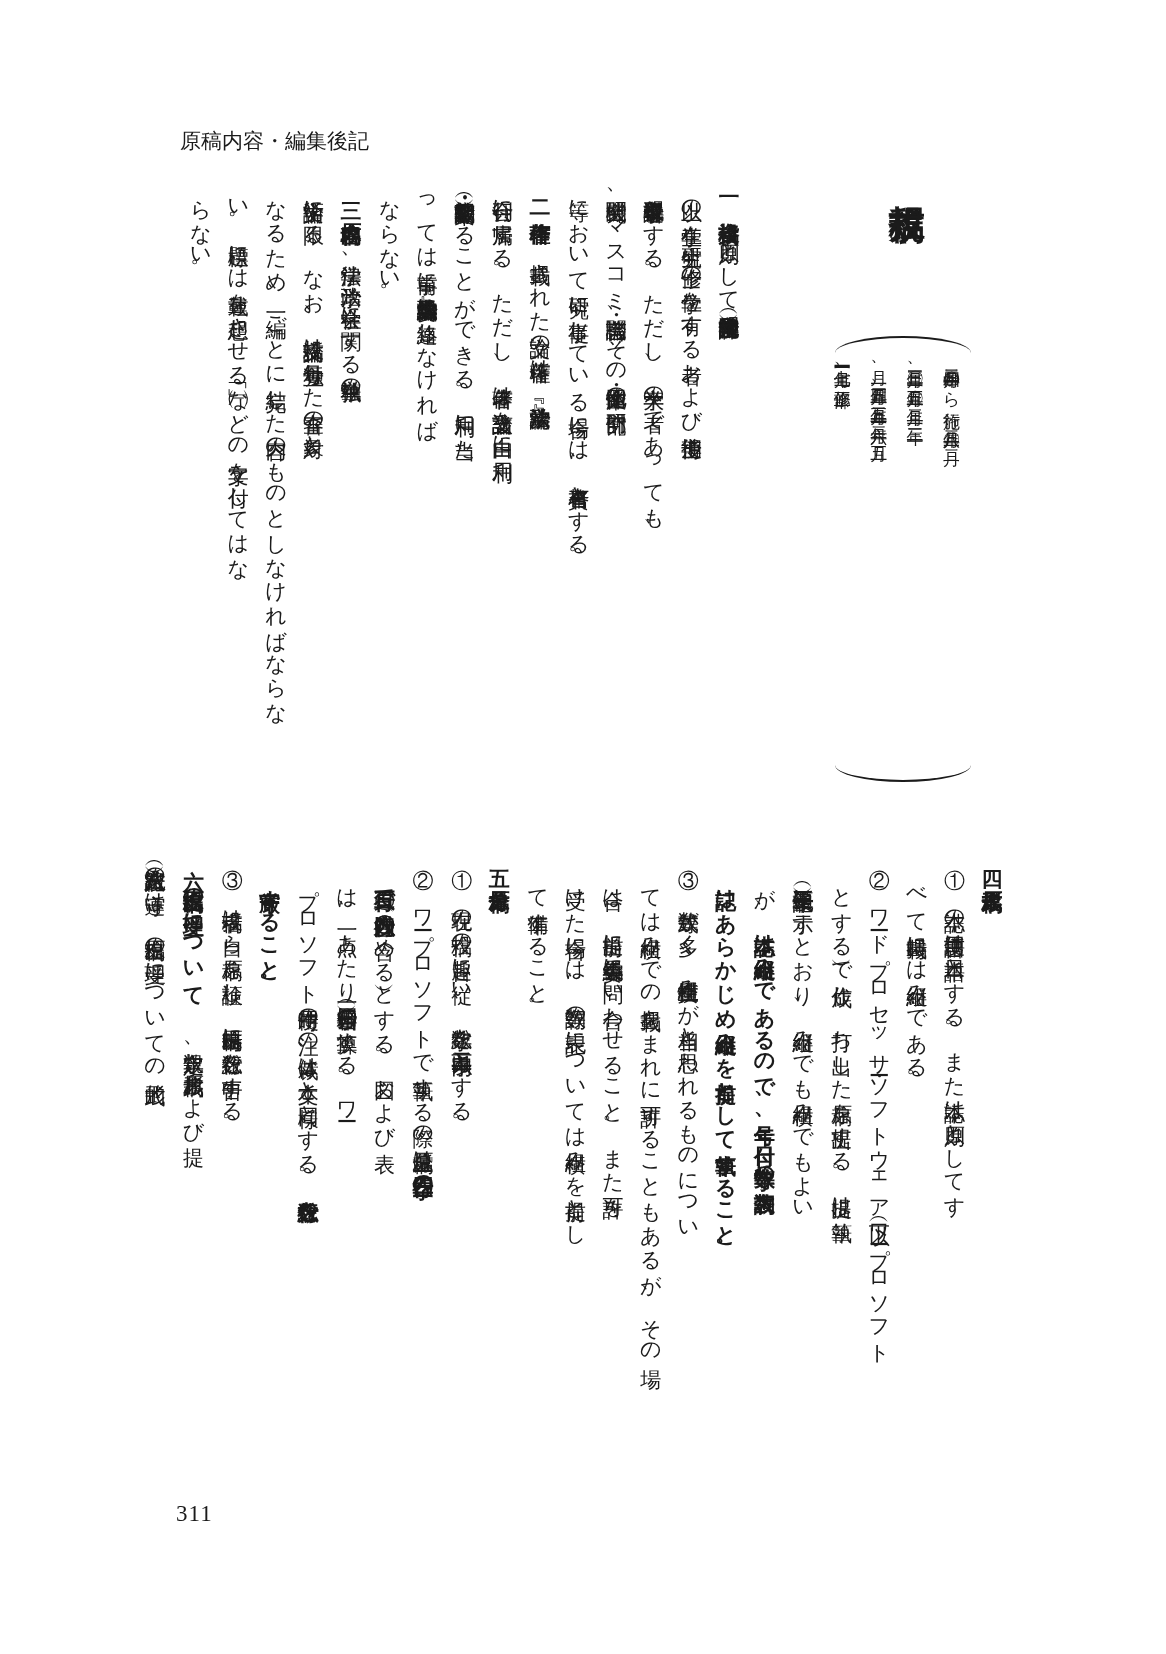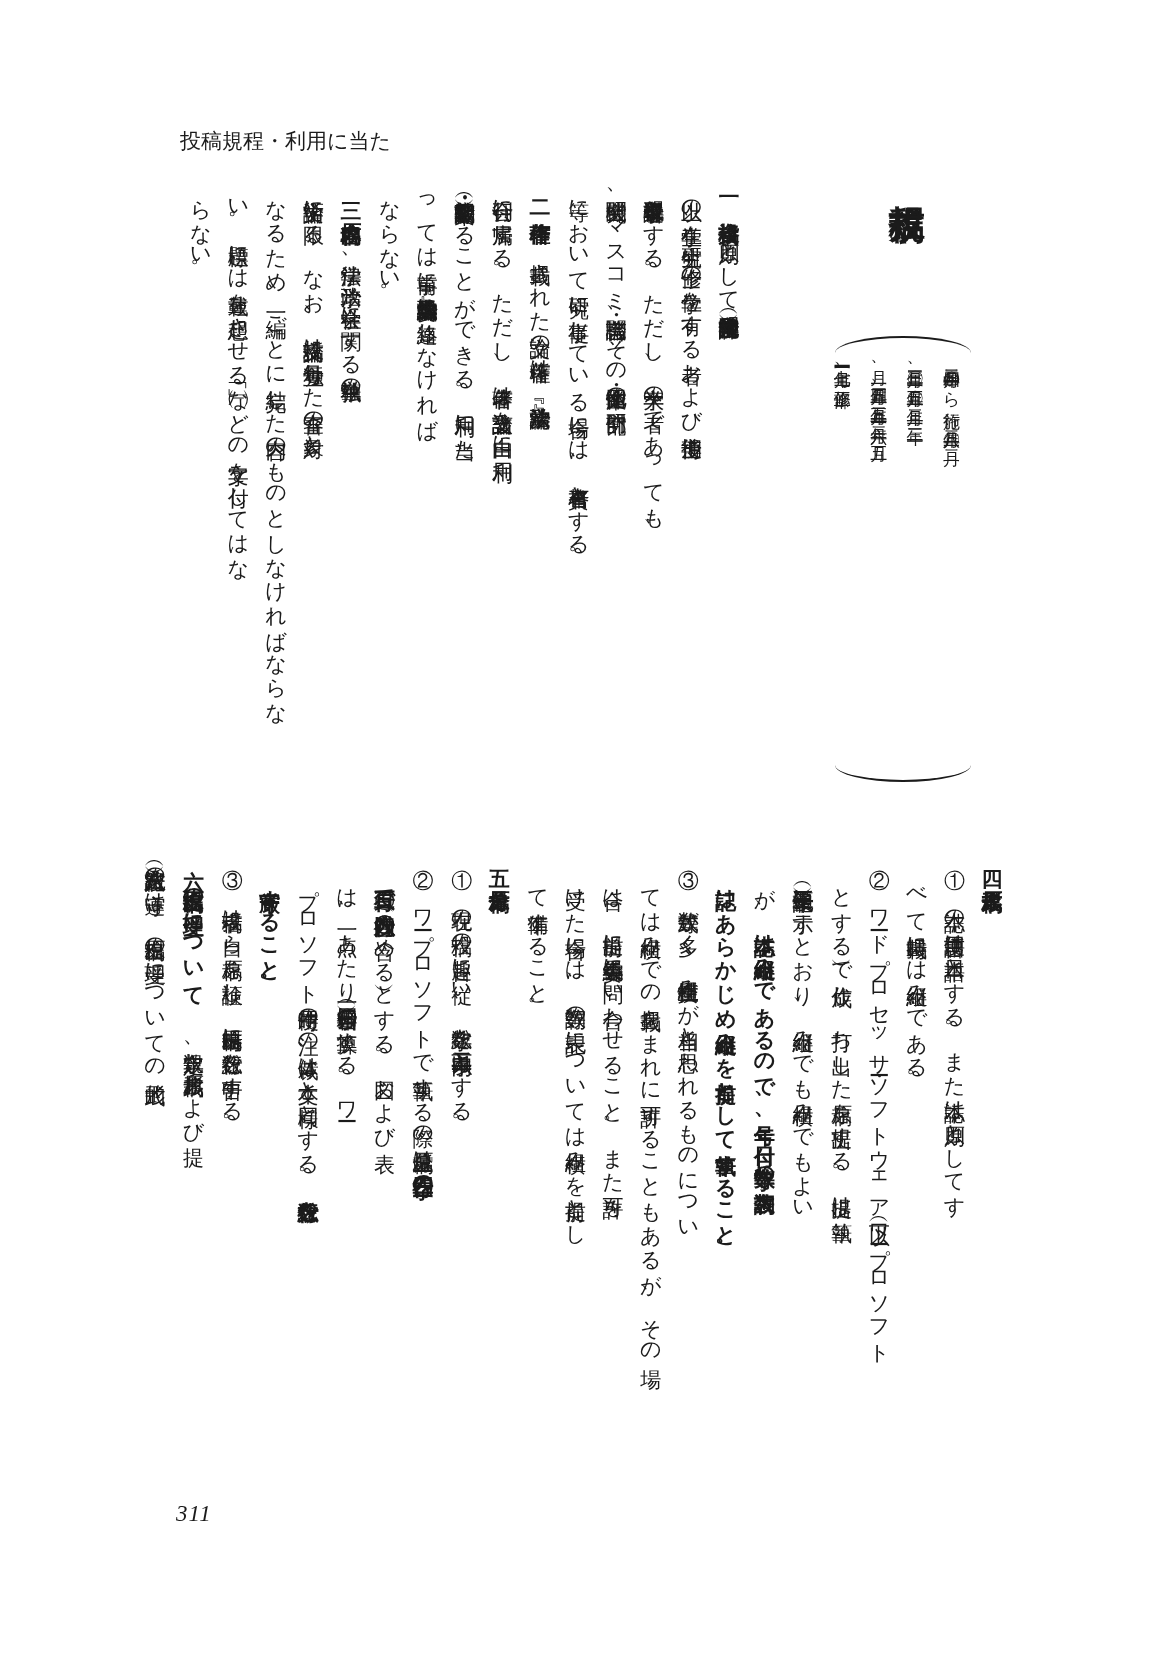--- a/index.html
+++ b/index.html
@@ -39,28 +39,28 @@
     position:absolute;left:145px;top:853px;width:866px;height:628px;
   }
   .para{margin:0;padding:0;}
   .para.hang{padding-top:21px;text-indent:-21px;}
   .b{
     font-family:"Liberation Sans","DejaVu Sans",sans-serif;
     font-weight:bold;
   }
   #page-number{
     position:absolute;left:176px;top:1501px;
-    font-size:23px;font-style:italic;letter-spacing:1px;
+    font-size:23px;letter-spacing:1px;
     font-family:"Liberation Serif","DejaVu Serif",serif;
   }
 </style>
 </head>
 <body>
 
-<div class="h" id="running-head">投稿規程・利用に当た</div>
+<div class="h" id="running-head">原稿内容・編集後記</div>
 
 <div class="v" id="masthead-title">投稿規程</div>
 
 <div class="arc arc-top"></div>
 <div class="v" id="revision-history">二〇〇二年四月から施行　〇二年八月、一二月、
 〇三年三月、一〇年五月、一一年二月、一三年二
 月、一四年五月、一五年二月、一六年二月、五月、
 一七年一一月、一部修正</div>
 <div class="arc arc-bottom"></div>
 

